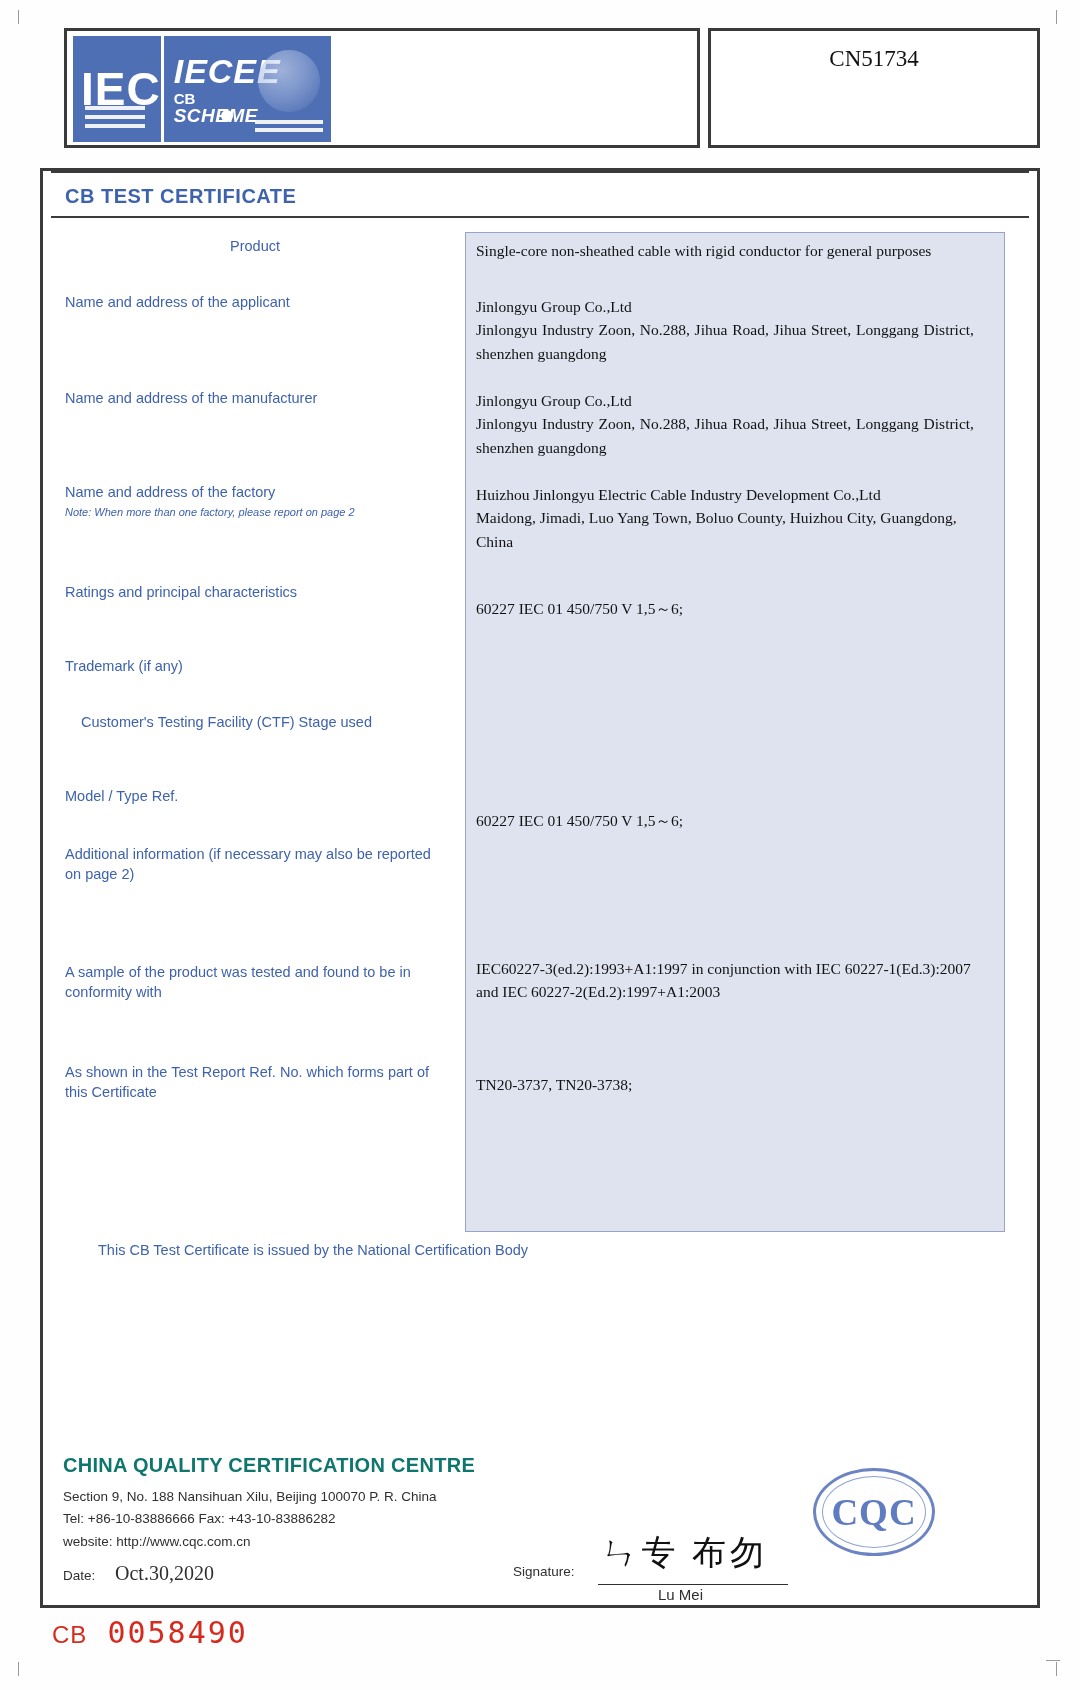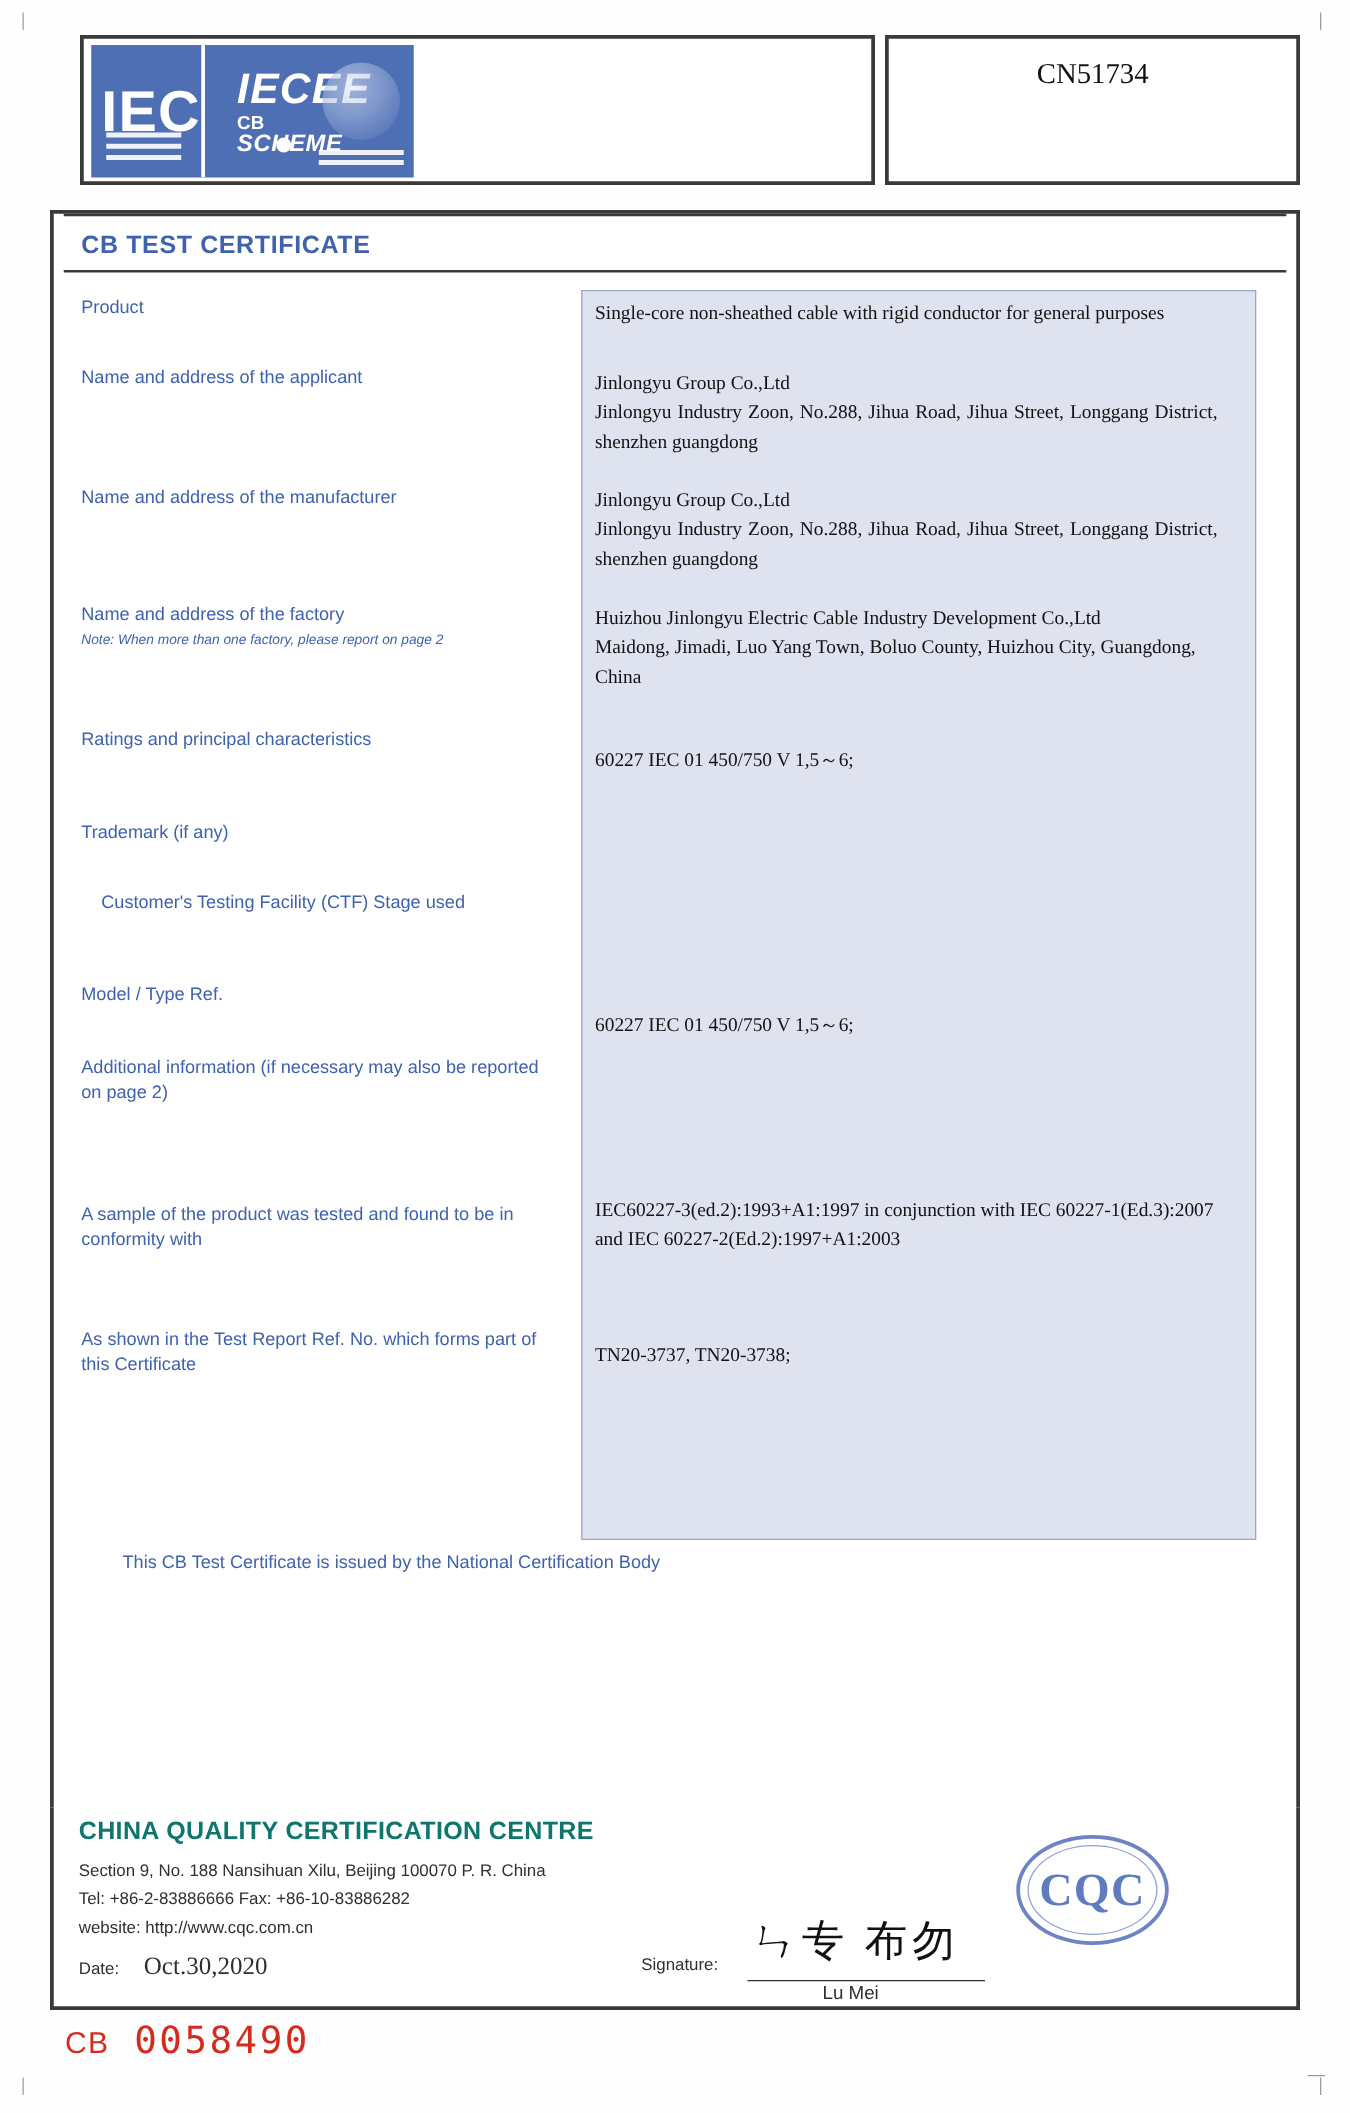--- a/index.html
+++ b/index.html
@@ -61,21 +61,21 @@
     letter-spacing: 1px;
     padding-left: 8px;
     line-height: 1;
   }
   .logo-sep {
     width: 3px;
     height: 106px;
     background: #ffffff;
   }
   .iecee-block {
-    padding-left: 26px;
+    padding-left: 10px;
     color: #ffffff;
     line-height: 1;
   }
   .iecee-block .iecee {
     font-size: 34px;
     font-weight: bold;
     font-style: italic;
     letter-spacing: 1px;
   }
   .iecee-block .cb {
@@ -396,21 +396,21 @@
   </div>
 
   <div class="main-frame">
     <div class="banner-sep"></div>
     <div class="cert-title">CB TEST CERTIFICATE</div>
     <div class="title-sep"></div>
 
     <div class="body-area">
 
       <div class="labels">
-        <div class="label" style="top:18px;">
+        <div class="label" style="top:18px;text-align:center;">
           <span>Product</span>
         </div>
         <div class="label" style="top:74px;">
           <span>Name and address of the applicant</span>
         </div>
         <div class="label" style="top:170px;">
           <span>Name and address of the manufacturer</span>
         </div>
         <div class="label" style="top:264px;">
           <span>Name and address of the factory</span>
@@ -456,21 +456,21 @@
       </div>
 
       <div class="issued-line">This CB Test Certificate is issued by the National Certification Body</div>
     </div>
   </div>
 
   <div class="footer-frame">
     <div class="nb-name">CHINA QUALITY CERTIFICATION CENTRE</div>
     <div class="nb-addr">
       <div>Section 9, No. 188 Nansihuan Xilu, Beijing 100070 P. R. China</div>
-      <div>Tel: +86-2-83886666     Fax: +86-10-83886282</div>
+      <div>Tel: +86-10-83886666     Fax: +43-10-83886282</div>
       <div>website: http://www.cqc.com.cn</div>
     </div>
 
     <div class="date-row">
       <span class="date-label">Date:</span>
       <span class="date-value">Oct.30,2020</span>
     </div>
 
     <div class="sig-row">Signature:</div>
     <div class="sig-script">ㄣ专 布勿</div>

